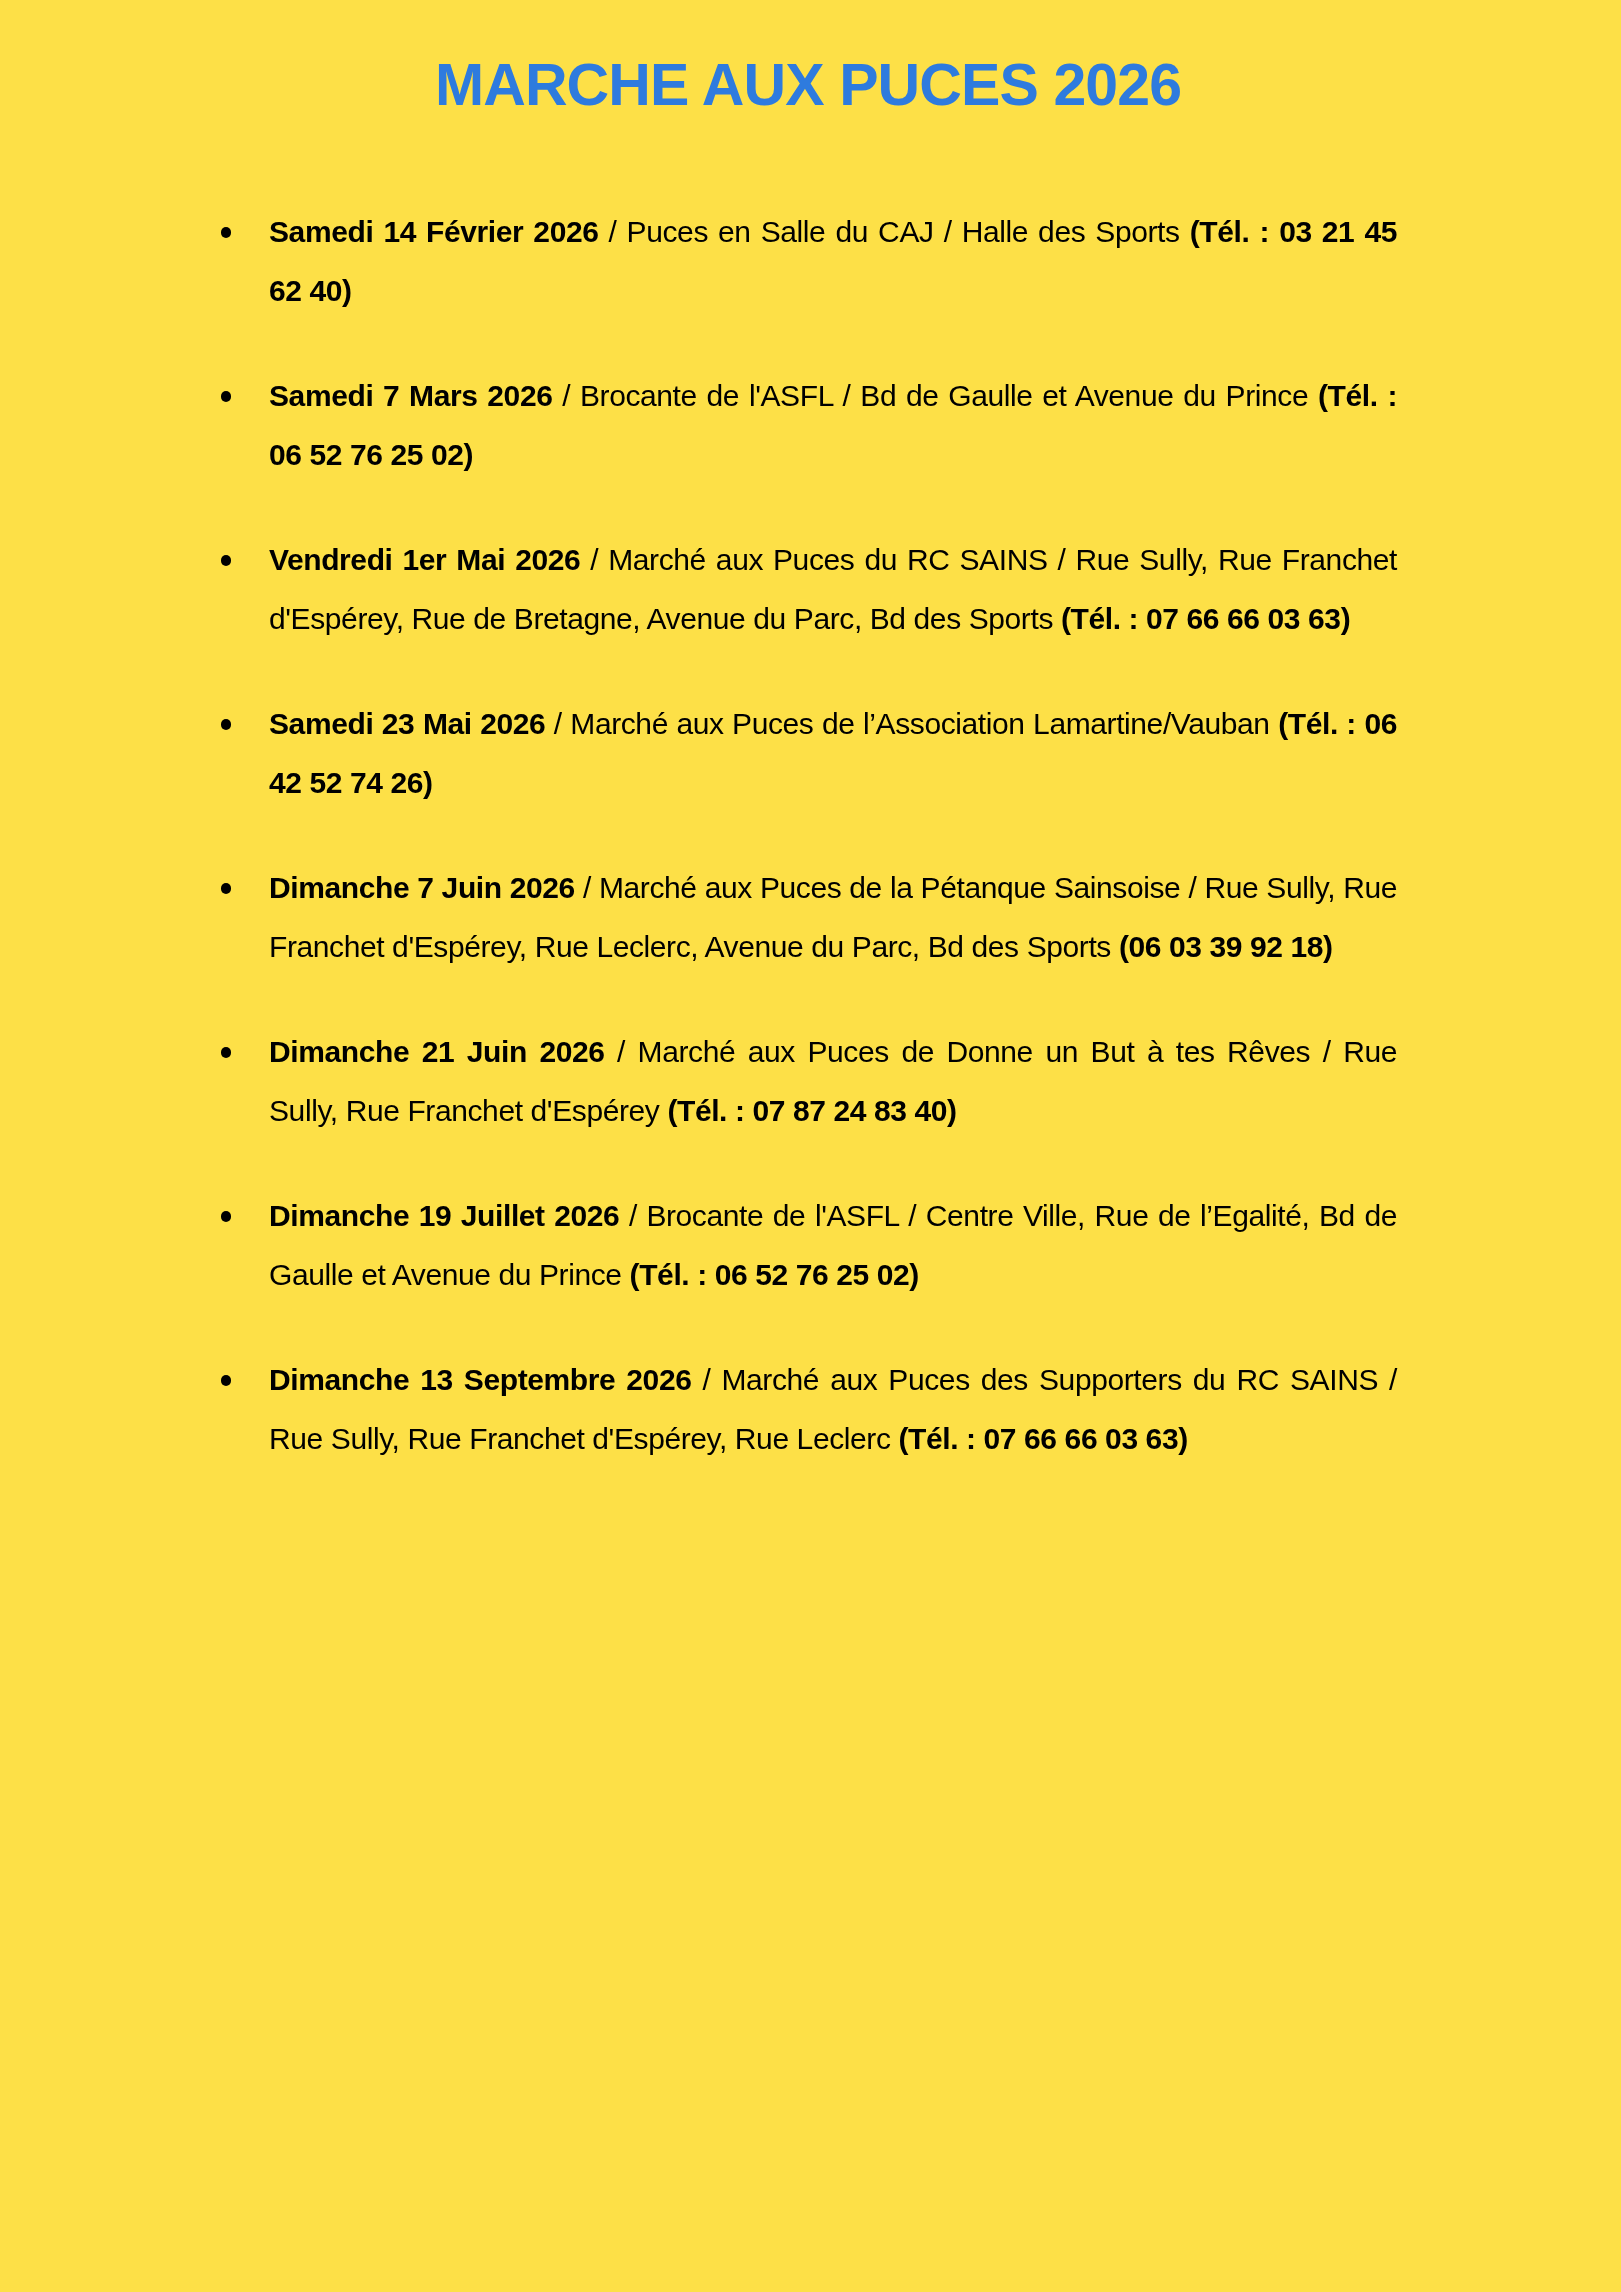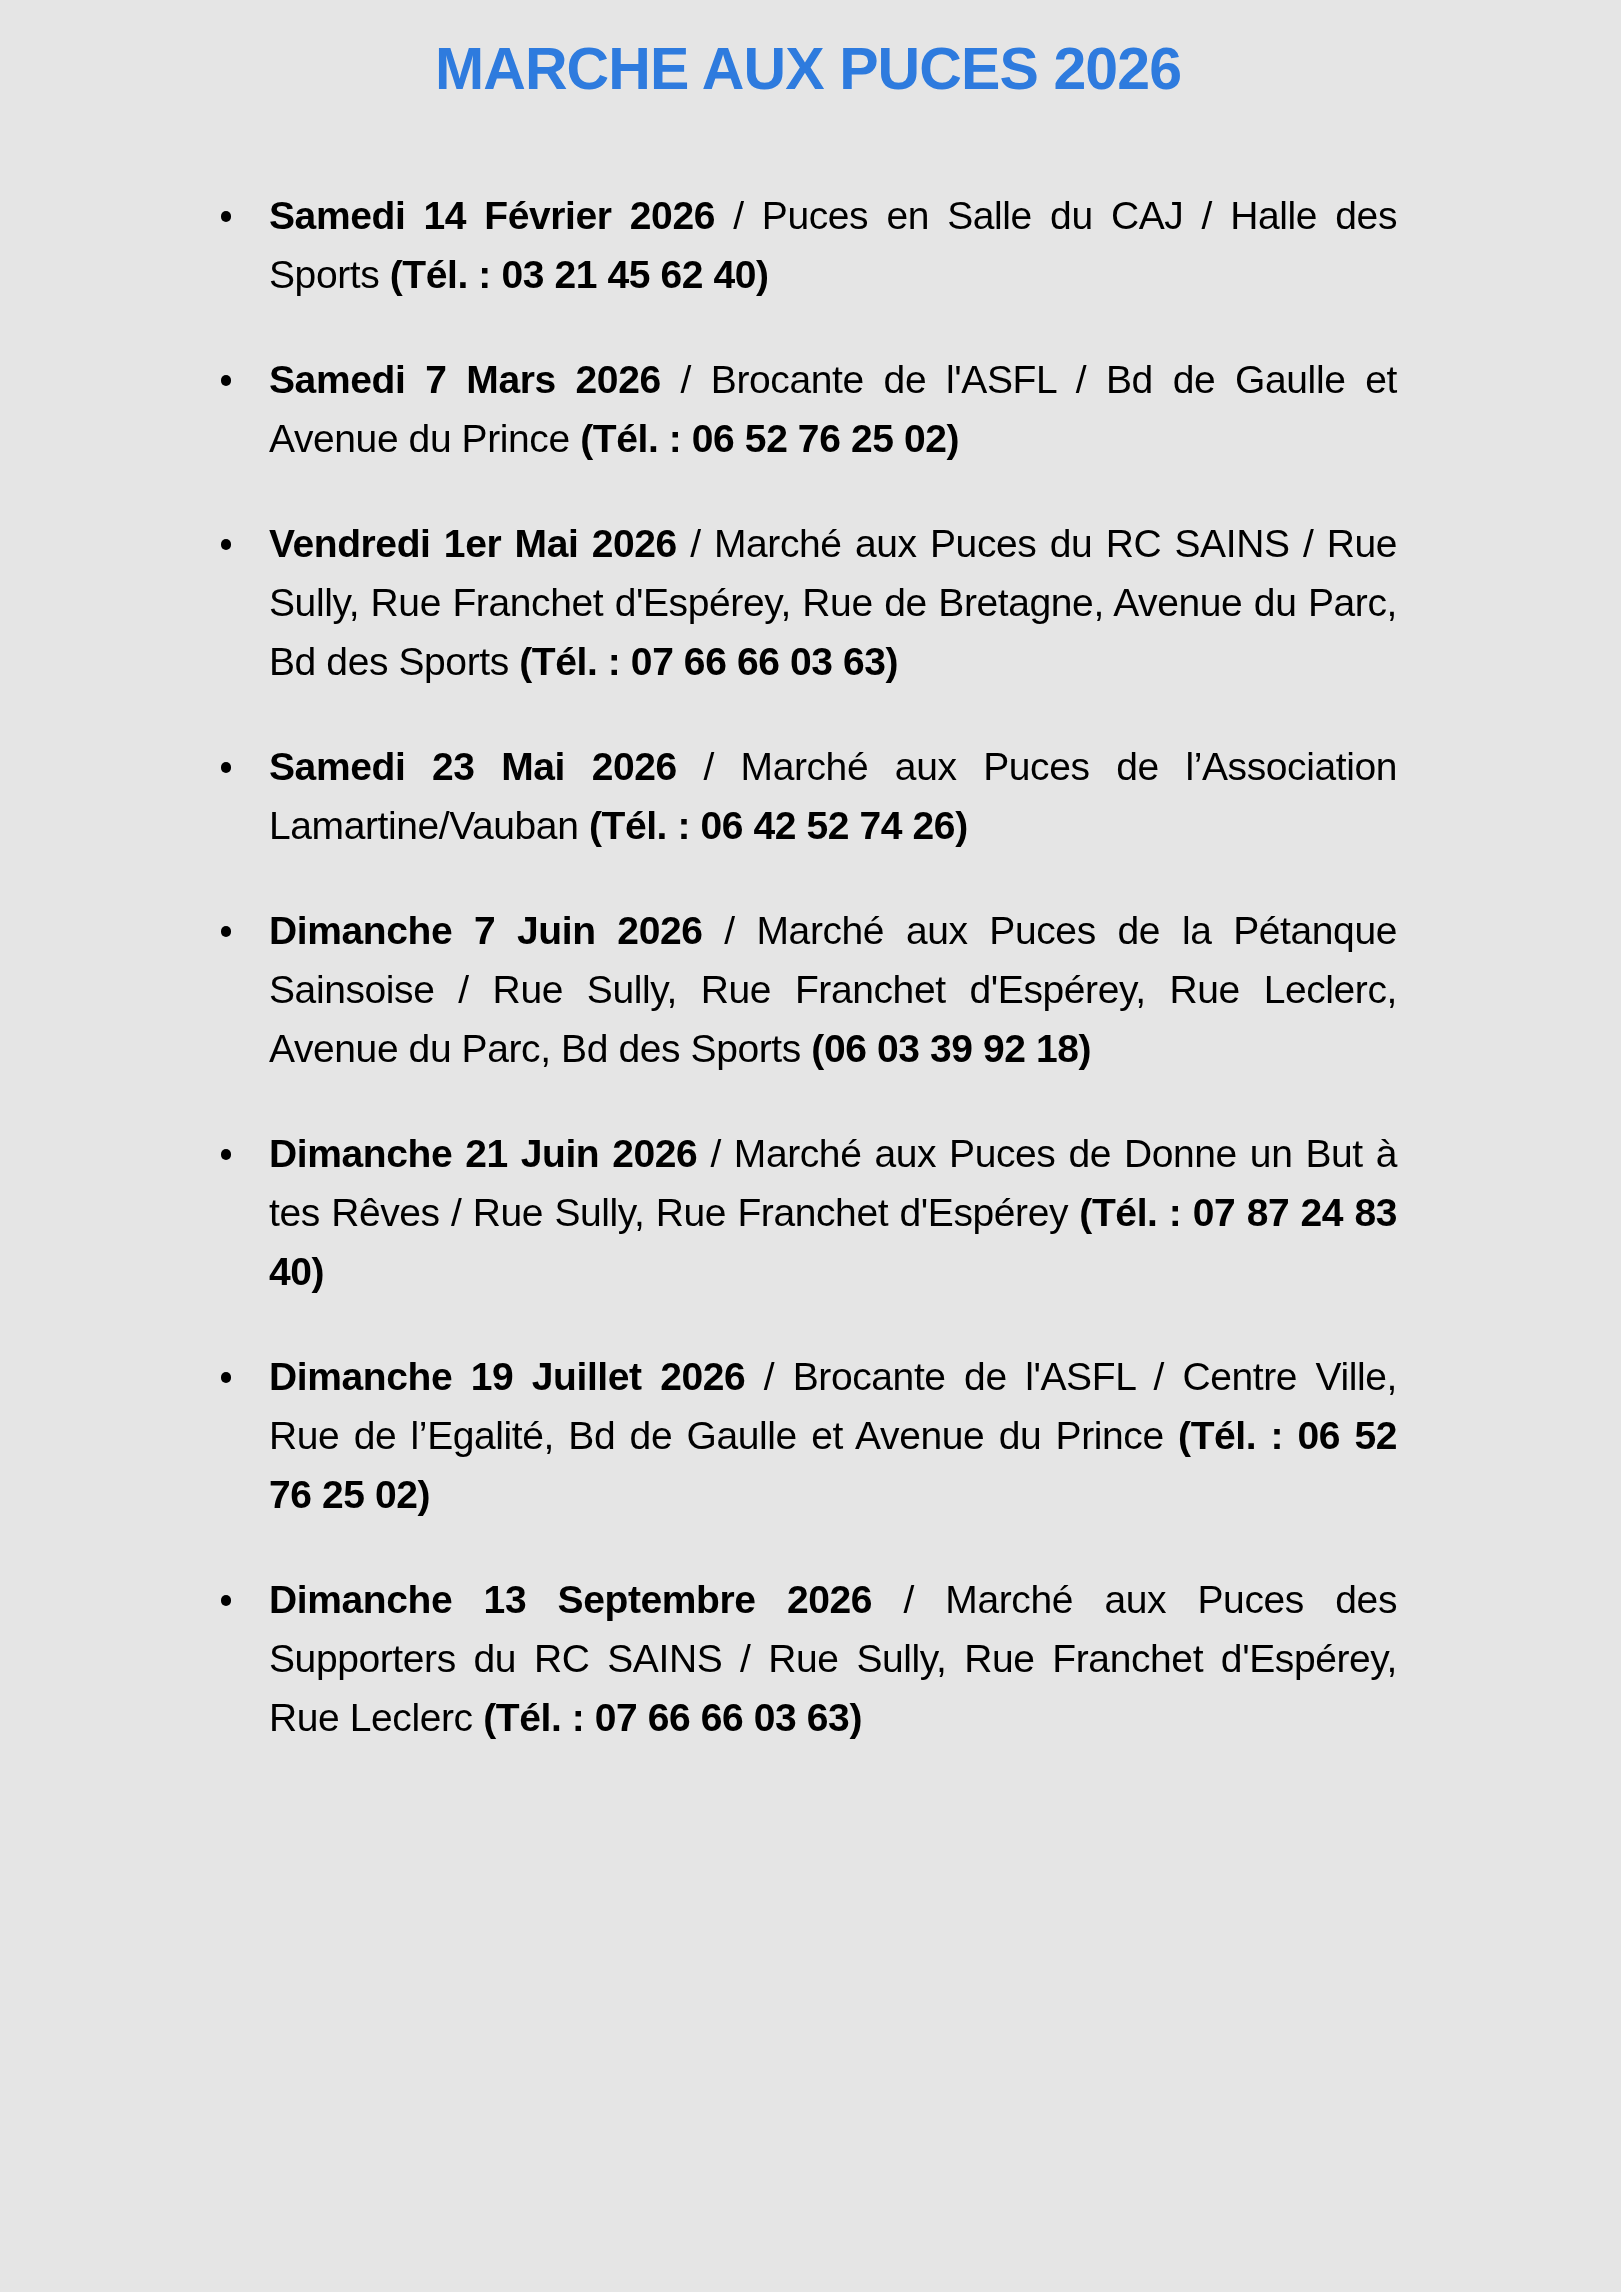--- a/index.html
+++ b/index.html
@@ -11,40 +11,40 @@
     width: 1621px;
     height: 2293px;
     font-family: "Liberation Sans", sans-serif;
     color: #000000;
     overflow: hidden;
   }
   .page {
     box-sizing: border-box;
     width: 1621px;
     height: 2293px;
-    padding: 36px 224px 36px 219px;
-    background: #e5e5e5;
+    padding: 52px 224px 36px 219px;
+    background: #fde047;
   }
   .doc-title {
     margin: 0 0 82px 0;
     text-align: center;
     font-size: 59px;
     font-weight: 700;
     letter-spacing: -0.9px;
     line-height: 1.15;
   }
   .event-list {
     list-style: none;
     margin: 0;
     padding: 0;
   }
   .event-item {
     position: relative;
     padding-left: 50px;
-    font-size: 39px;
+    font-size: 30px;
     line-height: 59px;
     letter-spacing: -0.4px;
     text-align: justify;
     color: #000000;
   }
   .event-item + .event-item {
     margin-top: 46px;
   }
   .bullet-dot {
     position: absolute;

